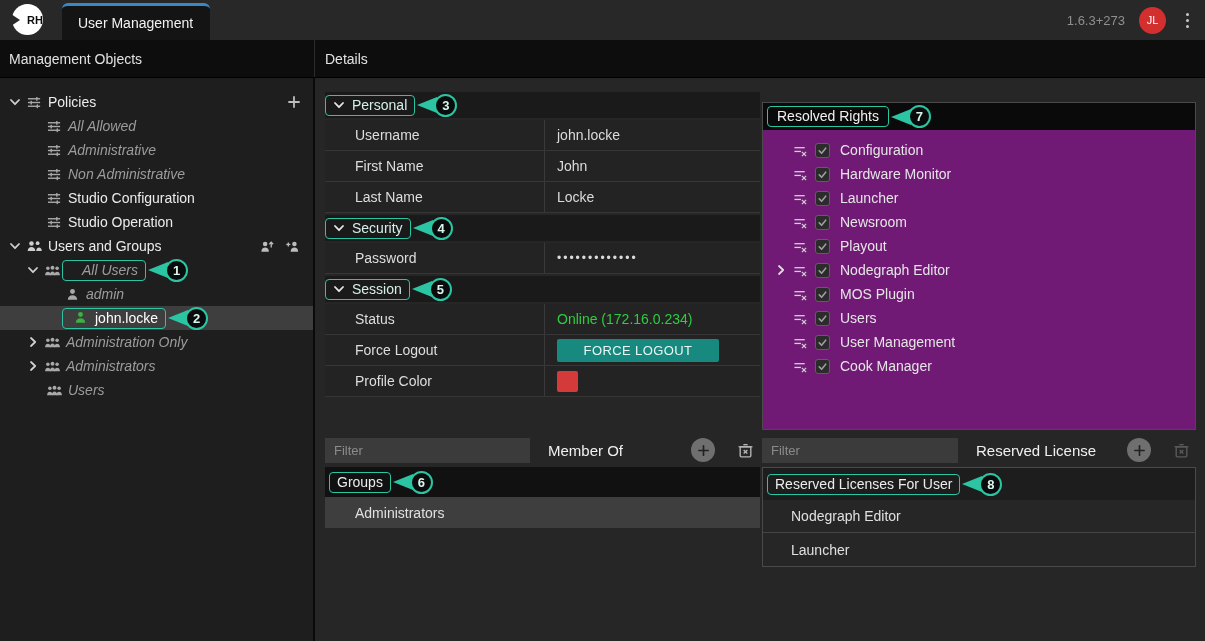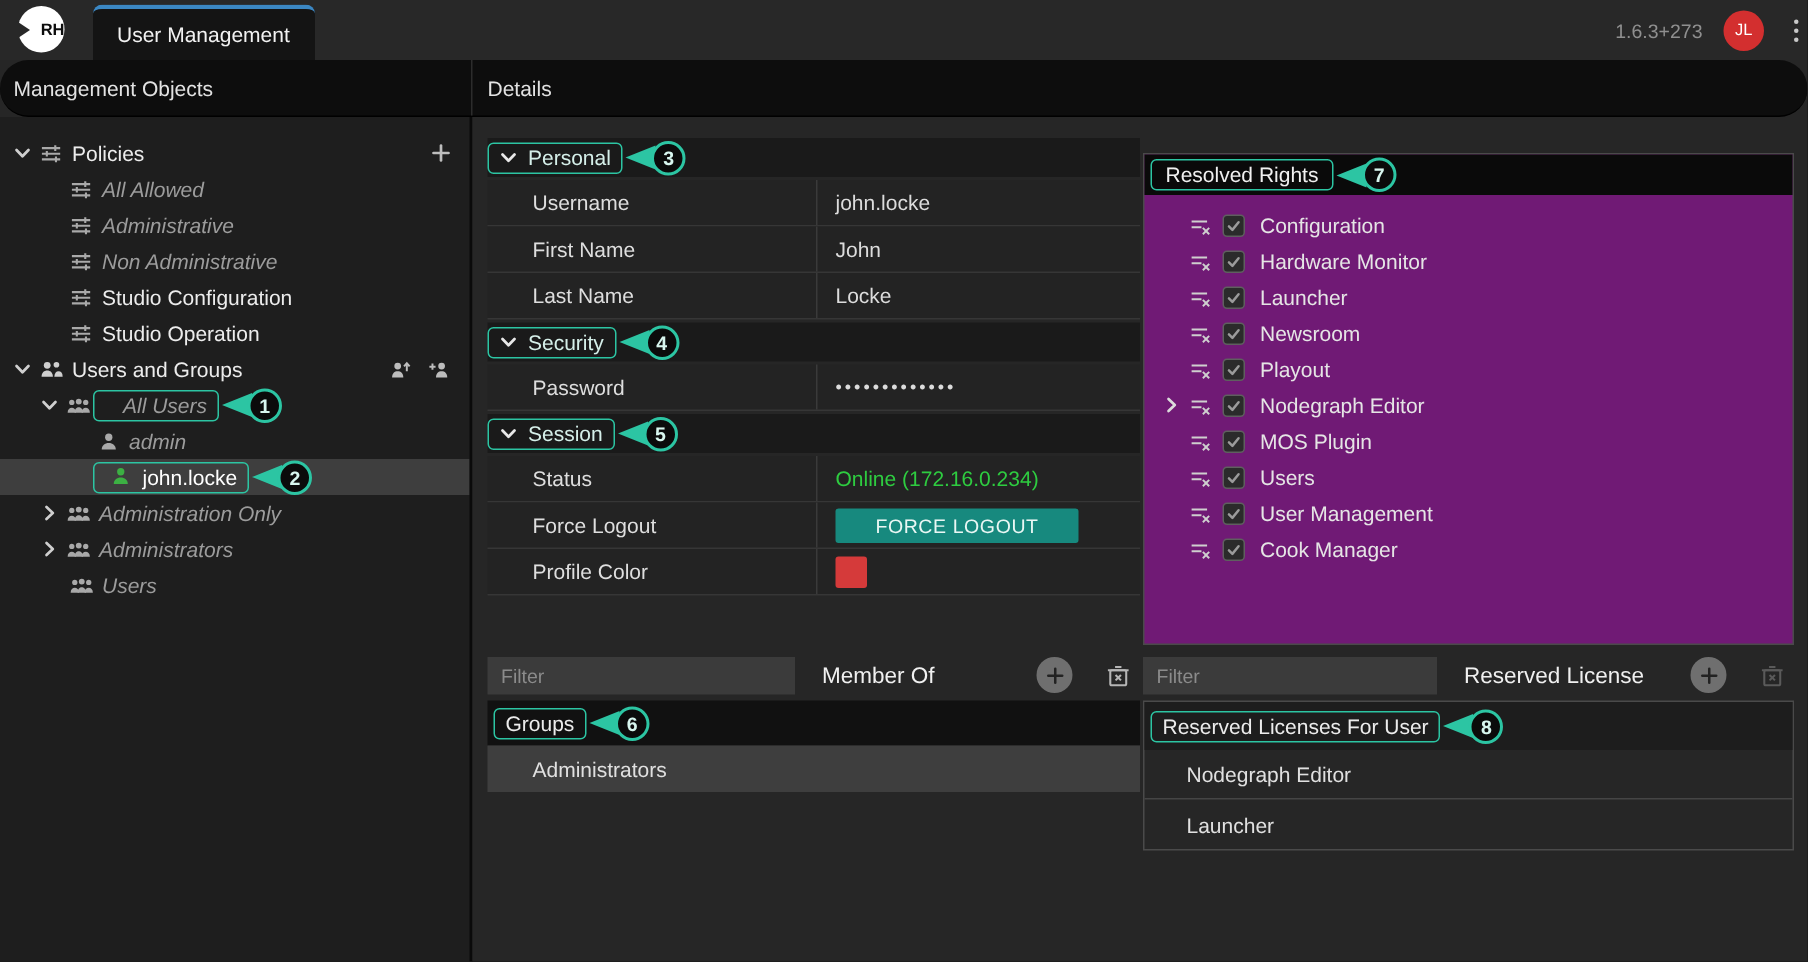--- a/index.html
+++ b/index.html
@@ -21,28 +21,28 @@
   html,body{width:1205px;height:641px;overflow:hidden;background:#111;}
   body{font-family:"Liberation Sans",sans-serif;color:var(--txt);font-size:14px;}
   .app{width:1205px;height:641px;display:flex;flex-direction:column;background:var(--bg-content);}
 
   
   .topbar{height:40px;background:var(--bg-topbar);display:flex;align-items:flex-end;flex:0 0 40px;position:relative;}
   .logo{position:absolute;left:12px;top:4px;width:31px;height:31px;border-radius:50%;background:#fff;display:flex;align-items:center;justify-content:flex-end;}
   .logo::before{content:"";position:absolute;left:-1px;top:10px;width:0;height:0;border-top:6px solid transparent;border-bottom:6px solid transparent;border-left:9px solid #282828;}
   .logo span{color:#0d0d0d;font-weight:bold;font-size:11px;letter-spacing:0;margin-left:3px;}
   .tab{margin-left:62px;height:37px;width:148px;background:#141414;border-top:3px solid #3b87c3;border-radius:6px 6px 0 0;display:flex;align-items:center;padding-left:16px;color:#f2f2f2;font-size:14px;}
-  .topbar-right{margin-left:auto;display:flex;align-items:center;gap:14px;height:40px;}
+  .topbar-right{margin-left:auto;display:flex;align-items:center;gap:14px;height:40px;padding-right:10px;}
   .version{color:#8f8f8f;font-size:13px;}
   .avatar{width:27px;height:27px;border-radius:50%;background:#d32f2f;color:#fff;font-size:11px;display:flex;align-items:center;justify-content:center;}
   .kebab{display:flex;flex-direction:column;gap:3px;padding:4px 6px;cursor:pointer;}
   .kebab i{width:3px;height:3px;border-radius:50%;background:#c9c9c9;}
 
   
-  .subhead{height:38px;flex:0 0 38px;background:var(--bg-band);display:flex;align-items:center;border-bottom:1px solid #000;border-radius:19px;}
+  .subhead{height:38px;flex:0 0 38px;background:var(--bg-band);display:flex;align-items:center;border-bottom:1px solid #000;}
   .subhead .left{width:315px;padding-left:9px;color:#e2e2e2;border-right:1px solid #2c2c2c;height:100%;display:flex;align-items:center;}
   .subhead .right{padding-left:10px;color:#e2e2e2;}
 
   
   .body{flex:1;display:flex;min-height:0;}
   .sidebar{width:315px;flex:0 0 315px;background:var(--bg-sidebar);border-right:2px solid #0a0a0a;padding-top:12px;overflow:hidden;}
   .main{flex:1;position:relative;background:var(--bg-content);}
 
   
   .trow{height:24px;display:flex;align-items:center;position:relative;white-space:nowrap;cursor:default;}

